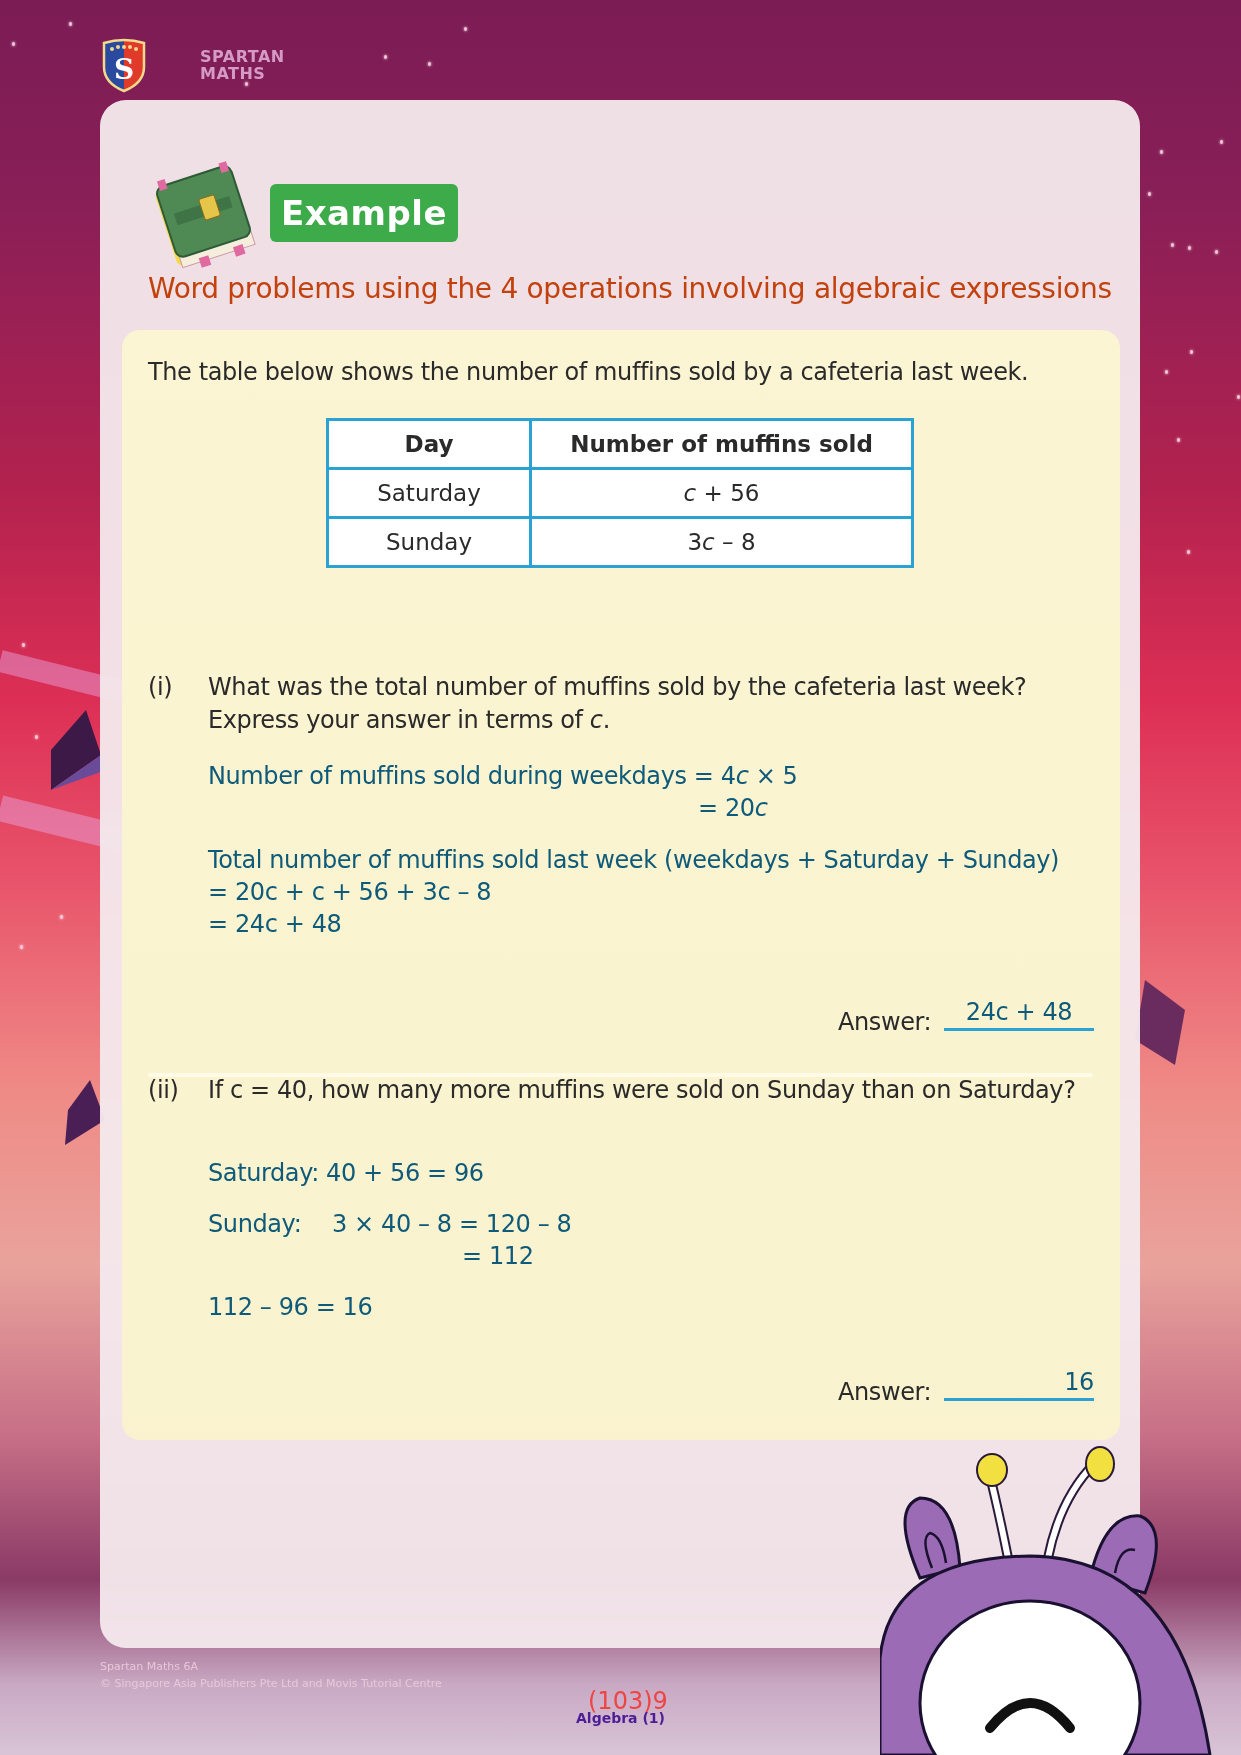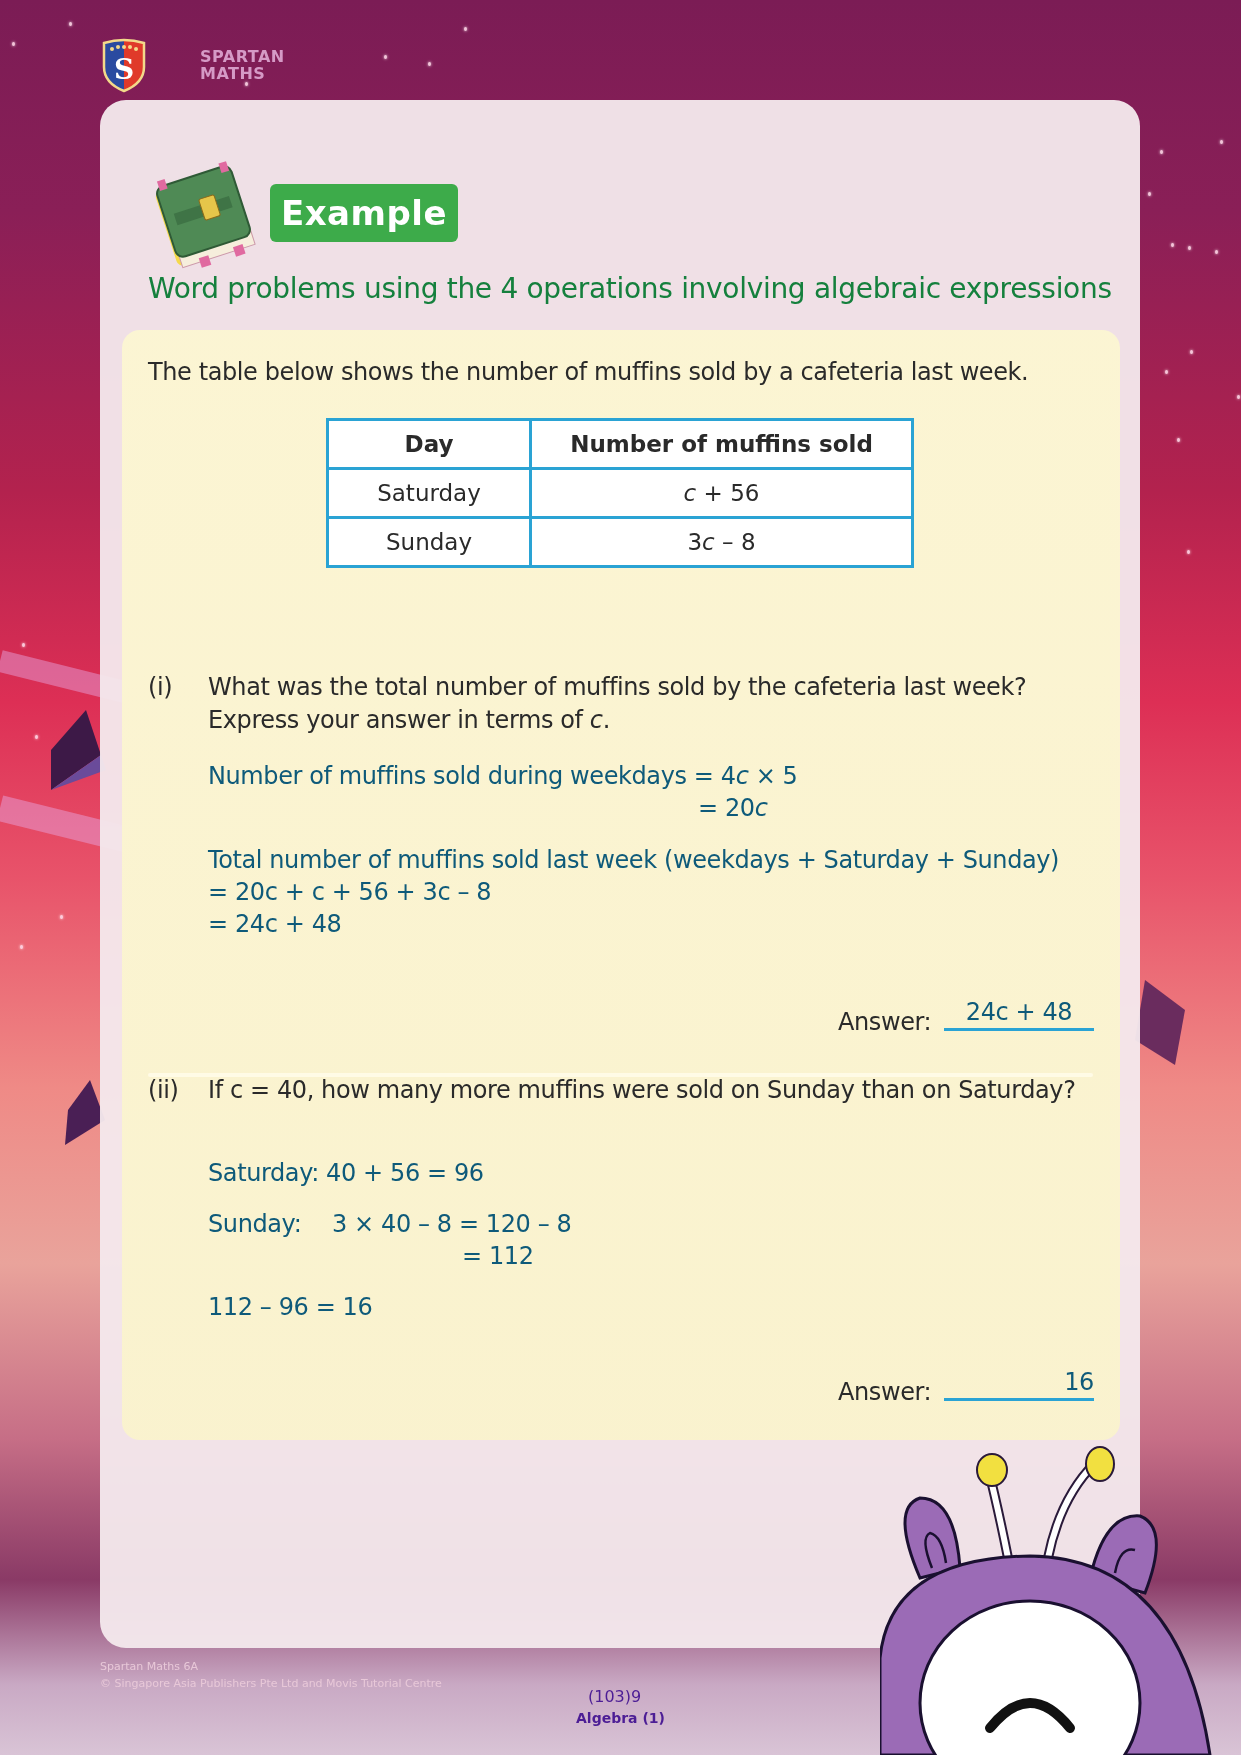--- a/index.html
+++ b/index.html
@@ -21,21 +21,21 @@
       position: absolute; left: 100px; top: 100px; width: 1040px; height: 1548px;
       background: rgba(244, 232, 236, 0.96); border-radius: 26px;
     }
     .example-badge {
       position: absolute; left: 270px; top: 184px; width: 188px; height: 58px;
       background: #3dab4a; border-radius: 6px; color: #fff; font-weight: 700;
       font-size: 34px; display: flex; align-items: center; justify-content: center;
       font-family: "DejaVu Sans", sans-serif; letter-spacing: 0.5px;
     }
     .subtitle {
-      position: absolute; left: 148px; top: 272px; color: #15803d; font-size: 28px;
+      position: absolute; left: 148px; top: 272px; color: #c2410c; font-size: 28px;
       font-family: "DejaVu Sans", sans-serif; letter-spacing: -0.3px;
     }
     .panel {
       position: absolute; left: 122px; top: 330px; width: 998px; height: 1110px;
       background: linear-gradient(180deg, rgba(252,246,210,.95), rgba(250,243,205,.95));
       border-radius: 18px;
     }
     .txt { position: absolute; font-size: 24px; color: #2a2a2a; font-family: "DejaVu Sans", sans-serif; letter-spacing: -0.4px; white-space: nowrap; }
     .blue { color: #0e5a7a; }
     .it { font-style: italic; }
@@ -45,21 +45,21 @@
       font-family: "DejaVu Sans", sans-serif; font-size: 23px; color: #2a2a2a; background: #fff;
     }
     table.muffins th, table.muffins td { border: 3px solid #2aa3d4; text-align: center; height: 46px; padding: 0; }
     table.muffins th { font-weight: 700; }
     table.muffins col.c1 { width: 203px; }
 
     .answer-line { position: absolute; height: 3px; background: #2aa3d4; }
     .divider { position: absolute; left: 148px; top: 1073px; width: 945px; height: 4px; background: #fffbe6; border-radius: 2px; }
 
     .footer-left { position: absolute; left: 100px; font-size: 11px; color: #e8c8d8; font-family: "DejaVu Sans", sans-serif; }
-    .footer-page { position: absolute; left: 588px; top: 1687px; font-size: 16px; color: #4c1d95; font-family: "DejaVu Sans", sans-serif; }
+    .footer-page { position: absolute; left: 588px; top: 1687px; font-size: 24px; color: #ef4444; font-family: "DejaVu Sans", sans-serif; }
     .footer-topic { position: absolute; left: 576px; top: 1710px; font-size: 14px; font-weight: 700; color: #4c1d95; font-family: "DejaVu Sans", sans-serif; }
 
     .mascot { position: absolute; left: 880px; top: 1428px; width: 361px; height: 327px; }
   </style>
 </head>
 <body>
 
 <div class="bg-layer">
   <div class="light-beam" style="left:0;top:650px;width:130px;height:22px;transform:rotate(14deg);"></div>
   <div class="light-beam" style="left:0;top:795px;width:130px;height:26px;transform:rotate(14deg);"></div>

